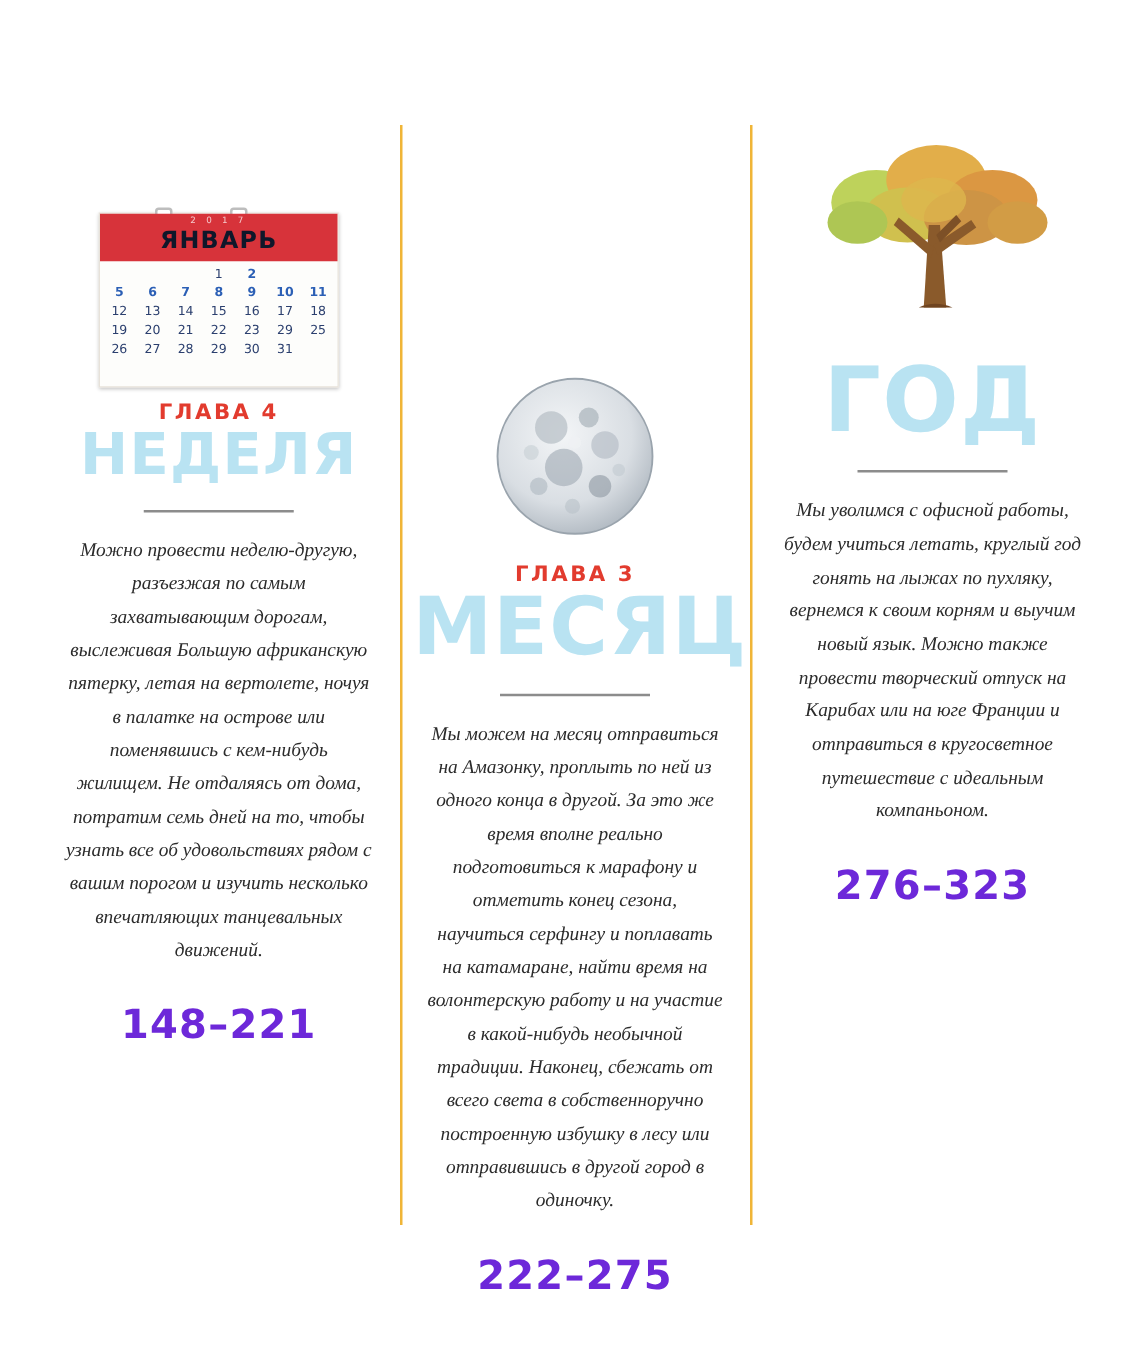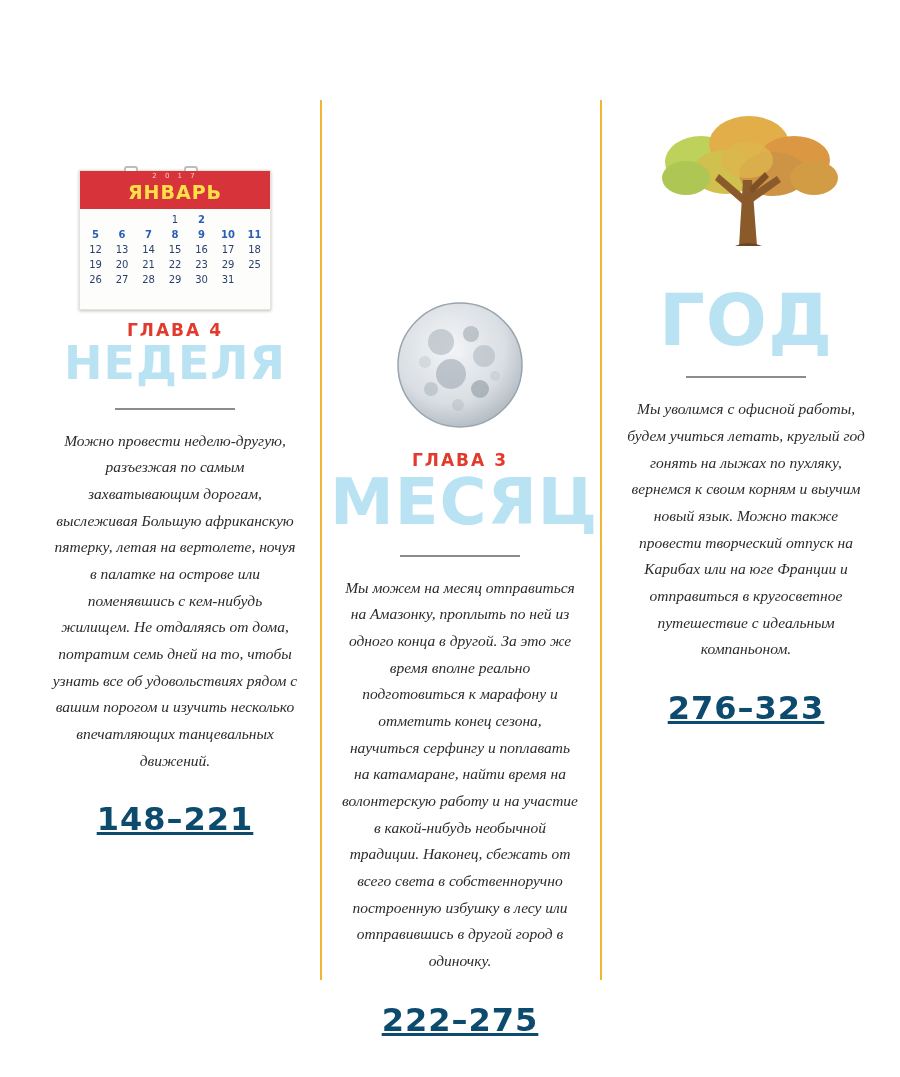--- a/index.html
+++ b/index.html
@@ -83,23 +83,22 @@
     text-align: center;
     hyphens: manual;
   }
 
   
   .page-range {
     font-family: "DejaVu Sans", sans-serif;
     font-weight: bold;
     font-size: 32px;
     letter-spacing: 1px;
-    color: #0c4a6e;
+    color: #6d28d9;
     margin-top: 26px;
-    text-decoration: underline;
   }
 
   
   .calendar {
     position: relative;
     width: 192px;
     height: 140px;
     margin: 0 auto;
     background: #fdfdfb;
     box-shadow: 0 1px 3px rgba(0,0,0,0.25);
@@ -123,21 +122,21 @@
     letter-spacing: 3px;
   }
   .cal-top .month {
     position: absolute;
     top: 10px;
     left: 0;
     right: 0;
     font-family: "DejaVu Sans", sans-serif;
     font-weight: bold;
     font-size: 19px;
-    color: #fde047;
+    color: #0f172a;
     letter-spacing: 1px;
   }
   .cal-ring {
     position: absolute;
     top: -5px;
     width: 10px;
     height: 14px;
     border: 2px solid #bdbdbd;
     border-radius: 3px;
     background: #fff;

